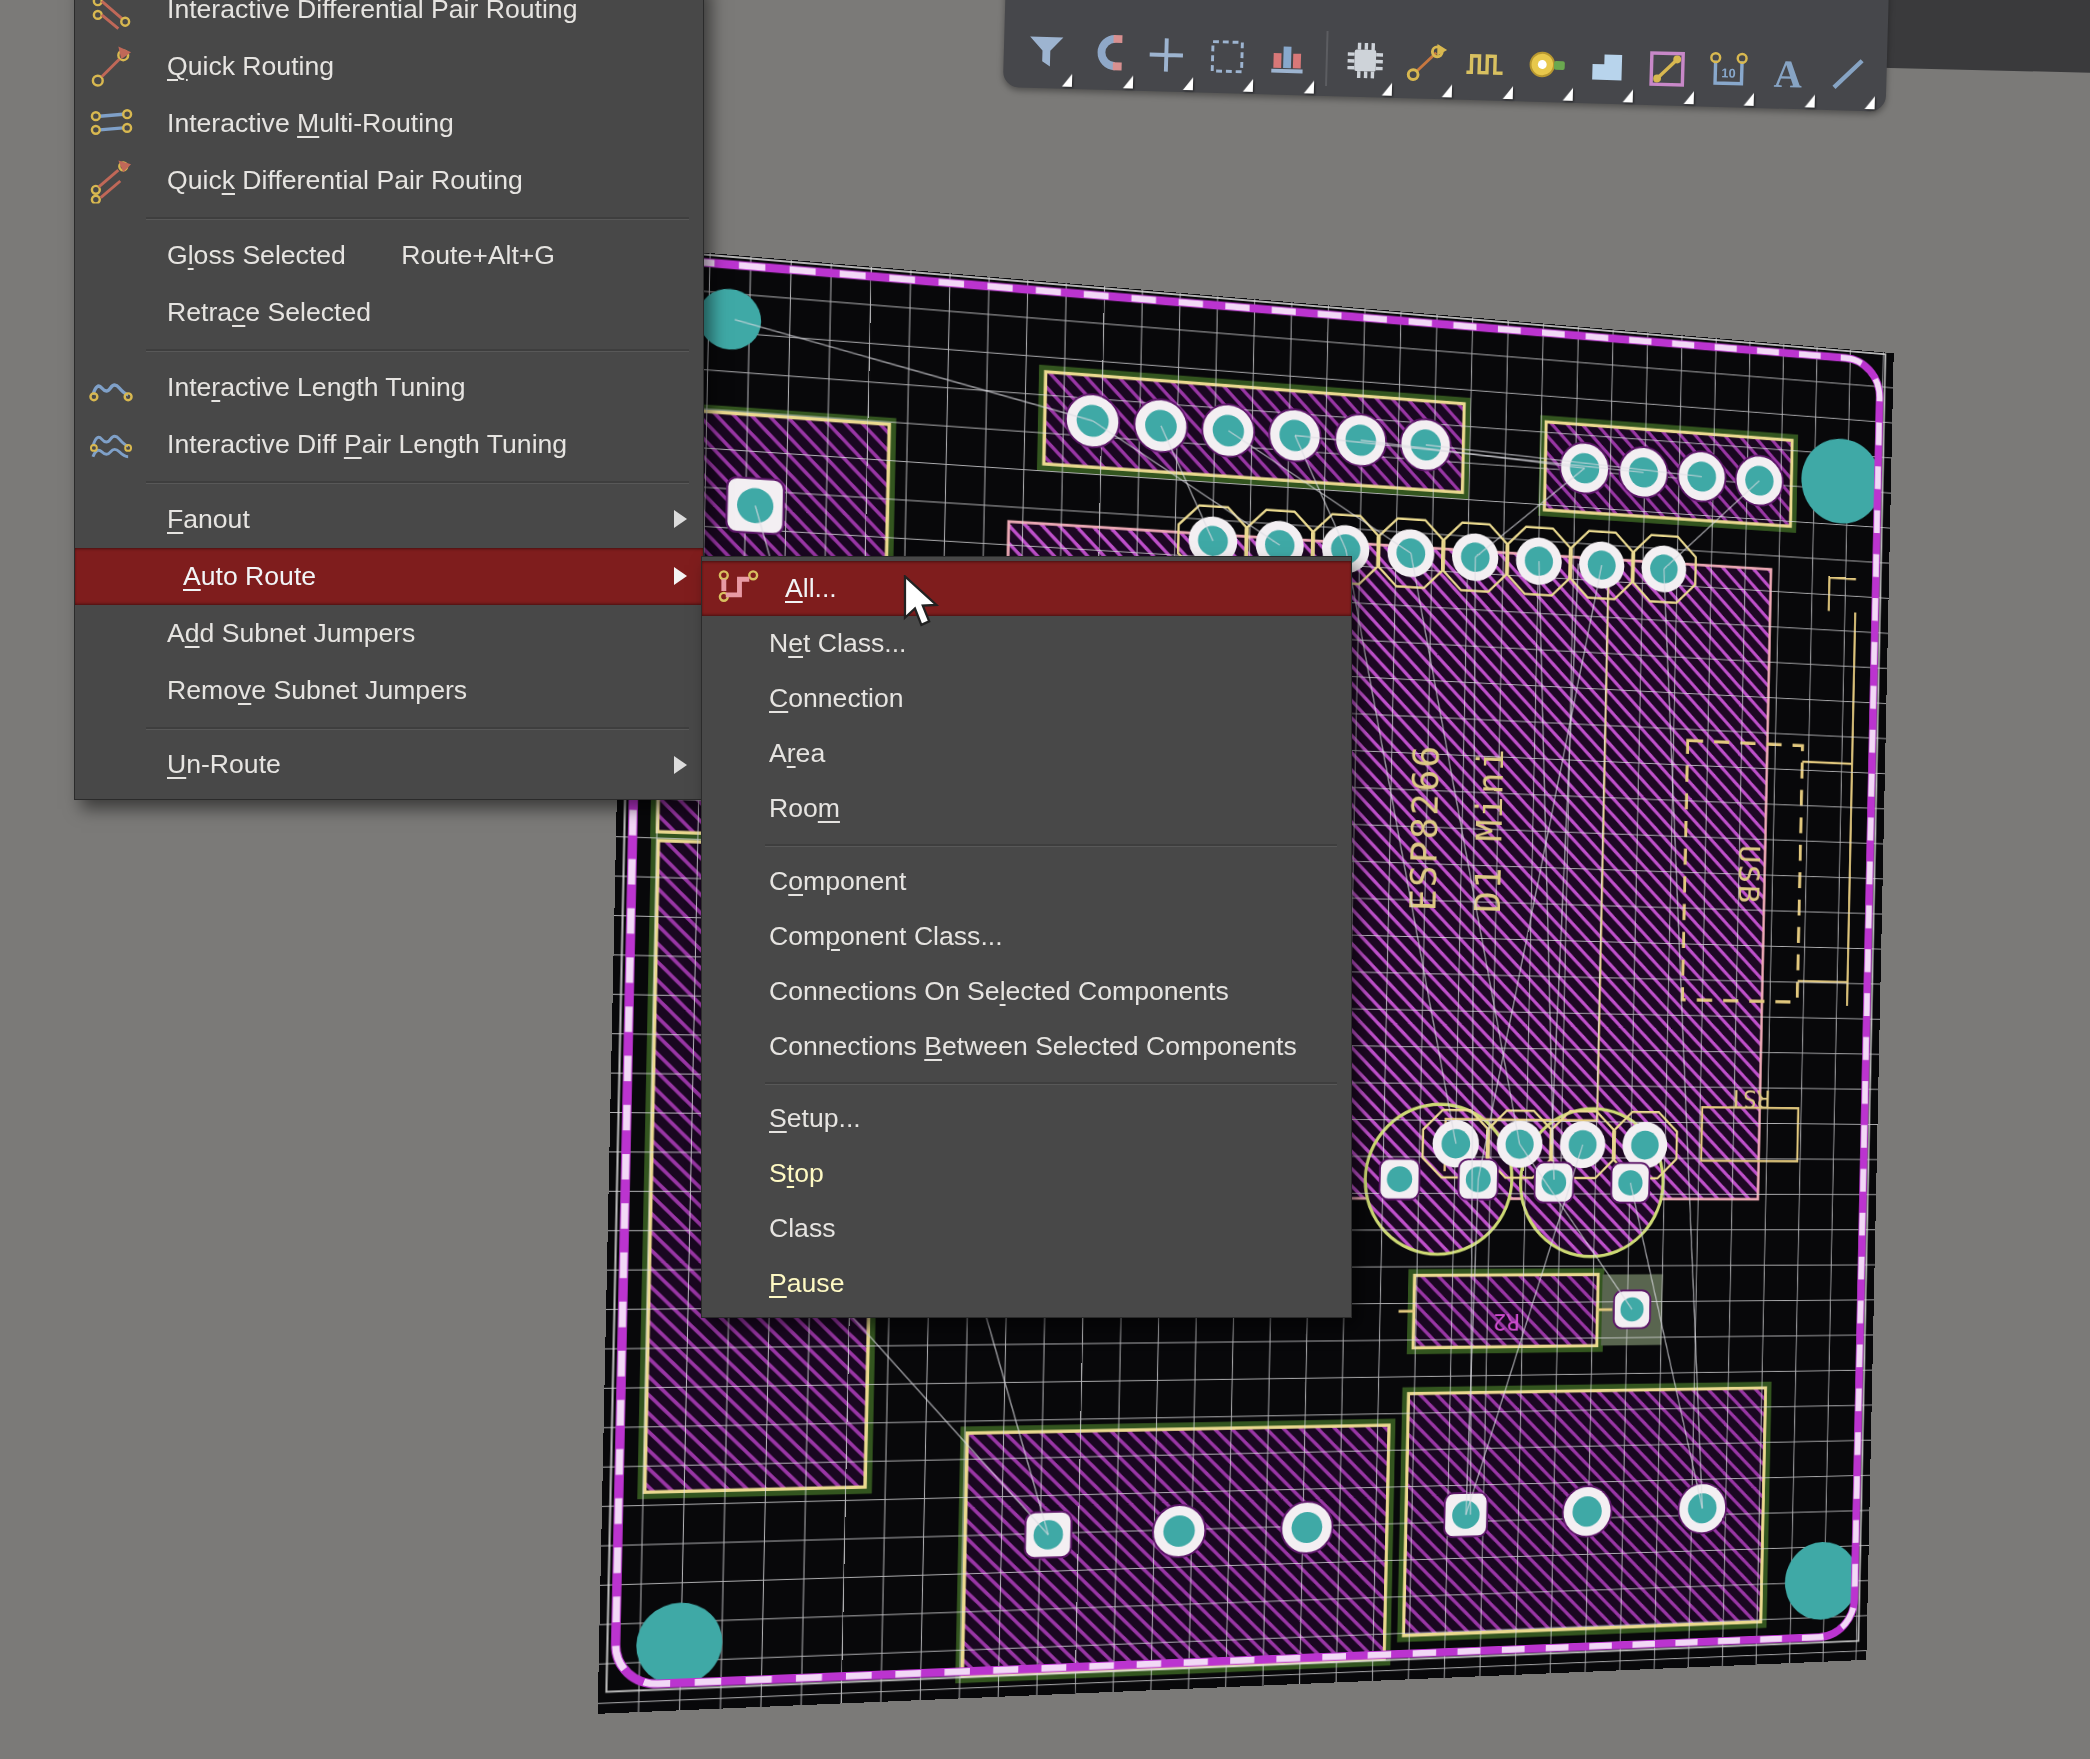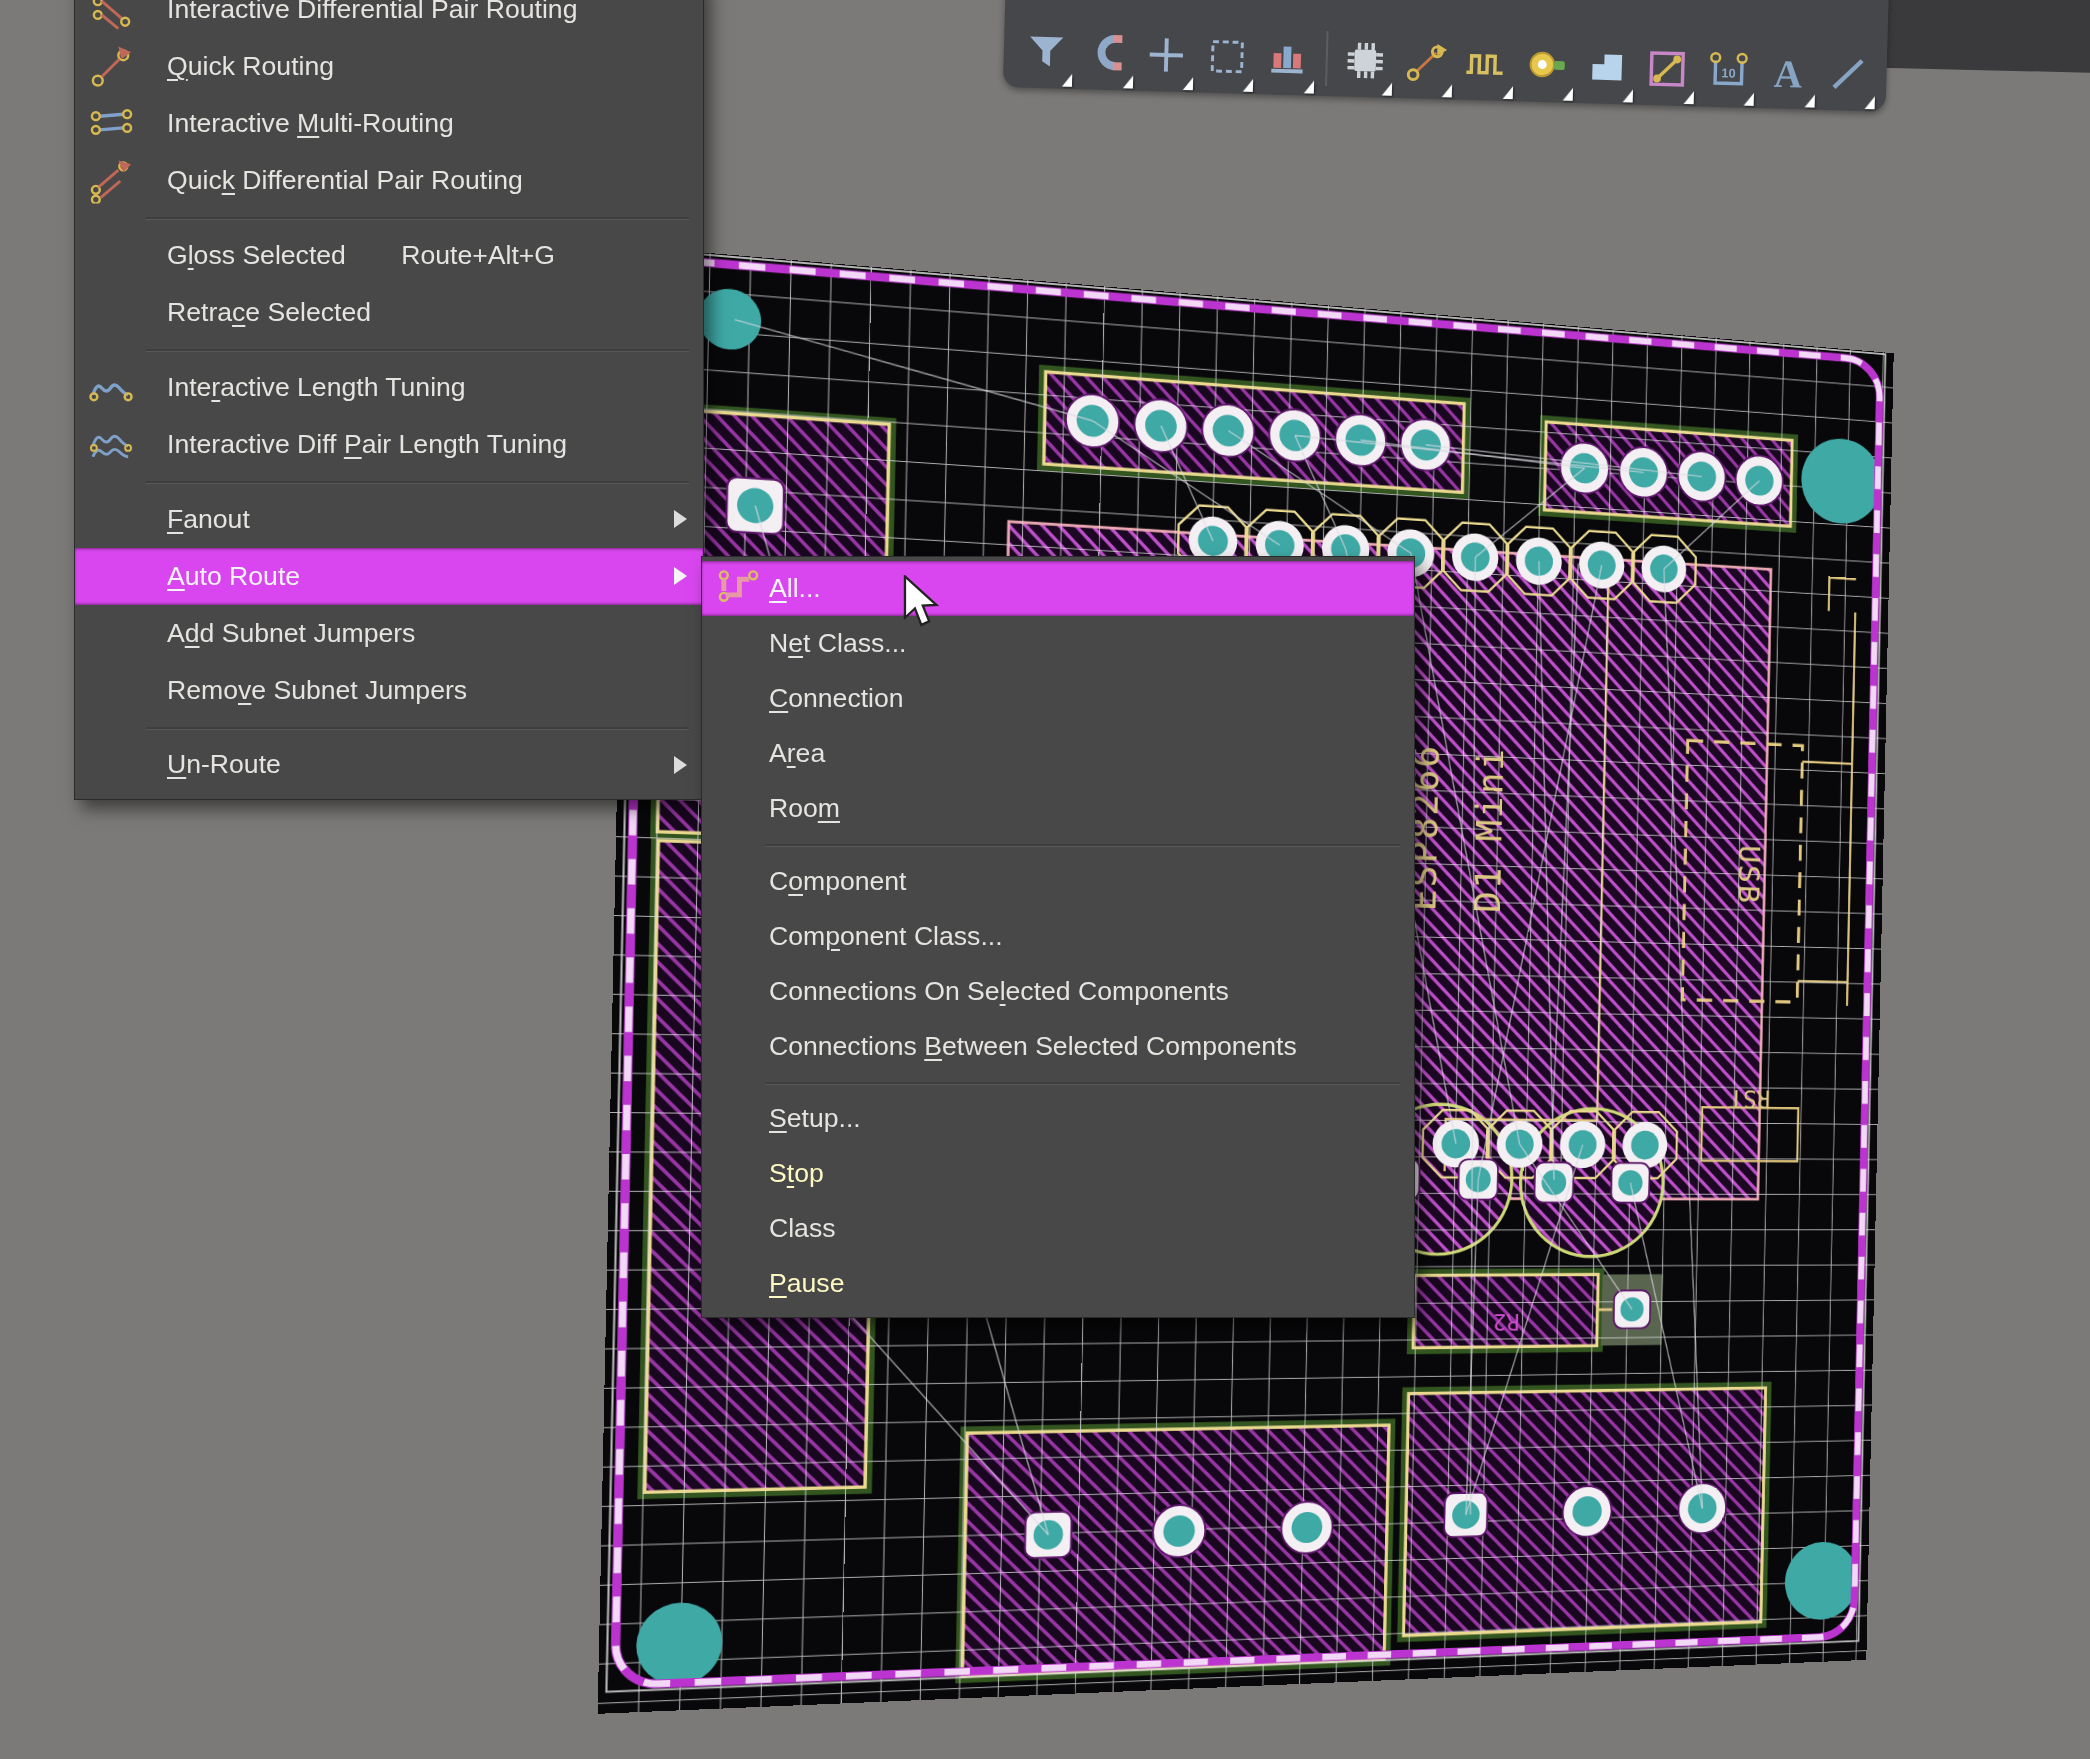--- a/index.html
+++ b/index.html
@@ -26,28 +26,28 @@
   .tb-dd{position:absolute;right:1px;bottom:-3.9px;width:0;height:0;
     border-bottom:13.8px solid #fff;border-left:10.8px solid transparent;
     filter:drop-shadow(1px 1px 1px rgba(0,0,0,.5));}
   .tb-sep{width:2px;height:55px;background:#5c5d61;margin:0 5.9px 3.9px 5.9px;}
 
   
   .menu{position:absolute;background:#484848;border:1px solid #2b2b2b;
     box-shadow:6.9px 8.9px 15.8px rgba(0,0,0,.5);box-sizing:border-box;
     color:#e6e4e1;font-size:26.6px;z-index:5;padding-bottom:5.9px;}
   #main-menu{left:74px;top:-19.7px;width:630px;}
-  #sub-menu{left:701px;top:556px;width:714px;z-index:6;padding-top:3.9px;}
+  #sub-menu{left:701px;top:556px;width:651px;z-index:6;padding-top:3.9px;}
   .mi{position:relative;height:57px;display:flex;align-items:center;}
   #sub-menu .mi{height:55px;}
   .mi .lbl{padding-left:92px;white-space:nowrap;}
   #sub-menu .mi .lbl{padding-left:67px;}
   .mi u{text-underline-offset:3.9px;text-decoration-thickness:2px;}
-  .mi.hl{background:#d946ef;color:#f2f4f6;
-    box-shadow:inset 0 2px 3px -1px rgba(0,0,0,.45),inset 0 -2px 3px -1px rgba(0,0,0,.45);}
+  .mi.hl{background:#7f1d1d;color:#f2f4f6;
+    box-shadow:inset 0 2px 3px -1px rgba(0,0,0,.45),inset 0 -2px 3px -1px rgba(0,0,0,.45);padding-left:16px;}
   .mi.dis{color:#fef9c3;}
   .mi .ico{position:absolute;left:13.8px;top:50%;transform:translateY(-50%);width:45px;height:45px;}
   .mi .sc{position:absolute;right:148px;white-space:nowrap;}
   .mi .arr{position:absolute;right:15.8px;top:50%;transform:translateY(-50%);
     width:0;height:0;border-left:13.8px solid #dcdcdc;border-top:9.9px solid transparent;
     border-bottom:9.9px solid transparent;}
   .mi.hl .arr{border-left-color:#f4f4f4;}
   .msep{height:2px;background:#3e3e3e;box-shadow:0 1px 0 #585858;margin:7.9px 13.8px 7.9px 71px;}
   #sub-menu .msep{margin-left:63px;}
 

